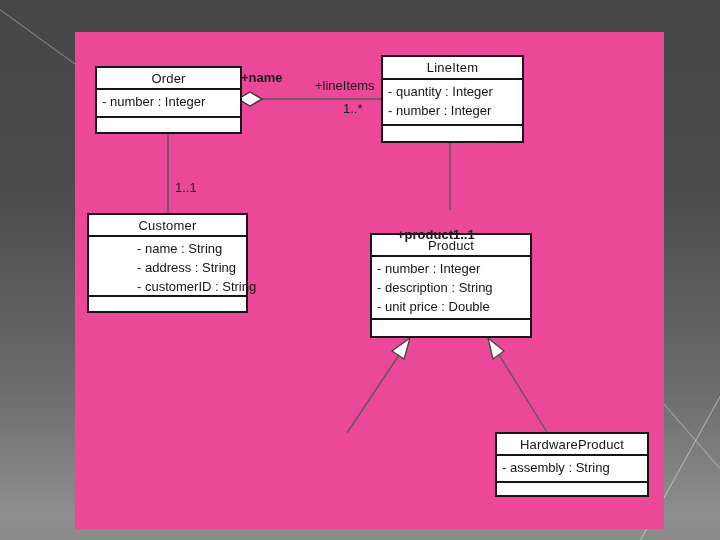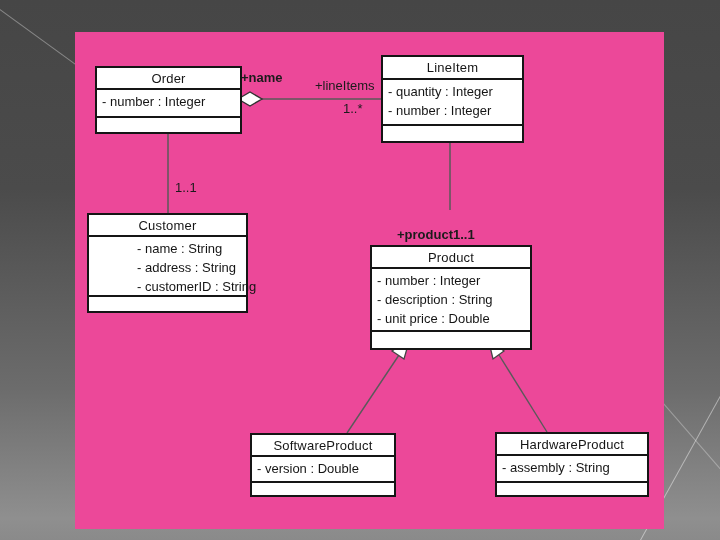--- a/index.html
+++ b/index.html
@@ -79,37 +79,30 @@
   <div class="uml-class" style="left:12px;top:181px;width:157px;">
     <div class="uml-title" style="height:20px;">Customer</div>
     <div class="uml-attrs" style="height:60px;padding-left:48px;">
       <div class="uml-attr">- name : String</div>
       <div class="uml-attr">- address : String</div>
       <div class="uml-attr">- customerID : String</div>
     </div>
     <div class="uml-empty" style="height:14px;"></div>
   </div>
 
-  <div class="uml-class" style="left:295px;top:201px;width:158px;margin-top:12px;">
+  <div class="uml-class" style="left:295px;top:201px;width:158px;">
     <div class="uml-title" style="height:20px;">Product</div>
     <div class="uml-attrs" style="height:63px;">
       <div class="uml-attr">- number : Integer</div>
       <div class="uml-attr">- description : String</div>
       <div class="uml-attr">- unit price : Double</div>
     </div>
     <div class="uml-empty" style="height:16px;"></div>
   </div>
 
-  <div class="uml-class" style="left:175px;top:401px;width:142px;">
-    <div class="uml-title" style="height:20px;">SoftwareProduct</div>
-    <div class="uml-attrs" style="height:26px;">
-      <div class="uml-attr">- version : Double</div>
-    </div>
-    <div class="uml-empty" style="height:12px;"></div>
-  </div>
 
   <div class="uml-class" style="left:420px;top:400px;width:150px;">
     <div class="uml-title" style="height:20px;">HardwareProduct</div>
     <div class="uml-attrs" style="height:27px;">
       <div class="uml-attr">- assembly : String</div>
     </div>
     <div class="uml-empty" style="height:12px;"></div>
   </div>
 
   <span class="edge-label bold" style="left:166px;top:38px;">+name</span>

